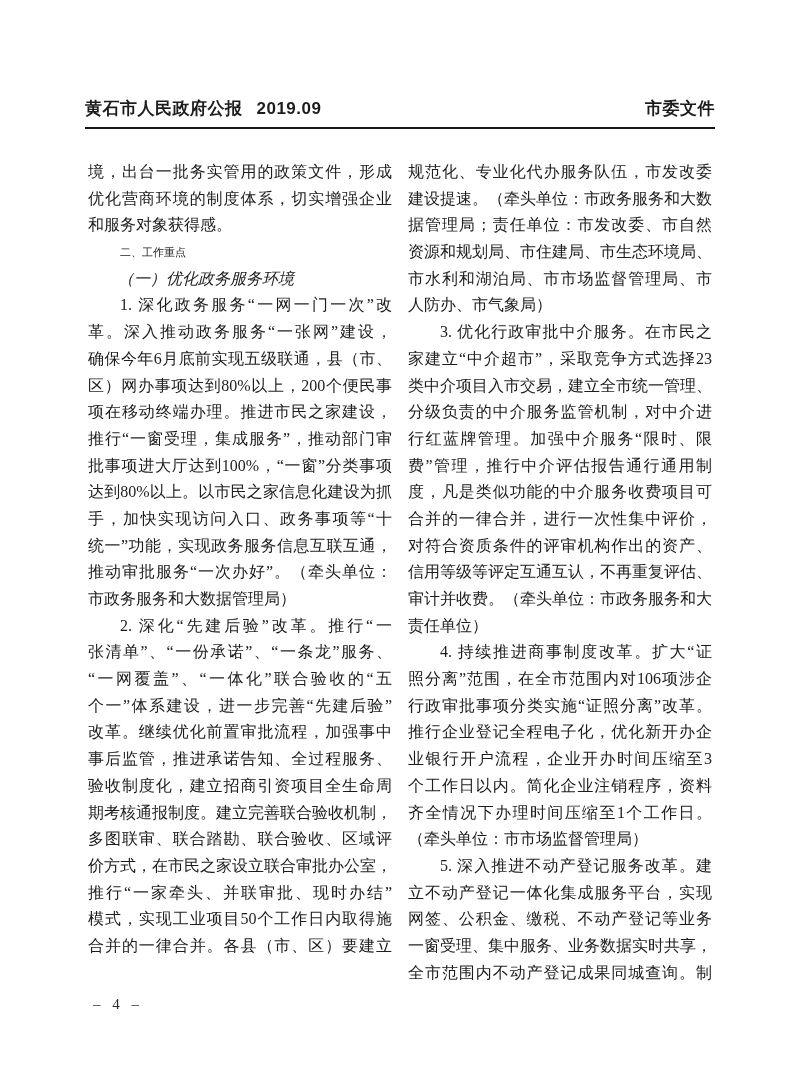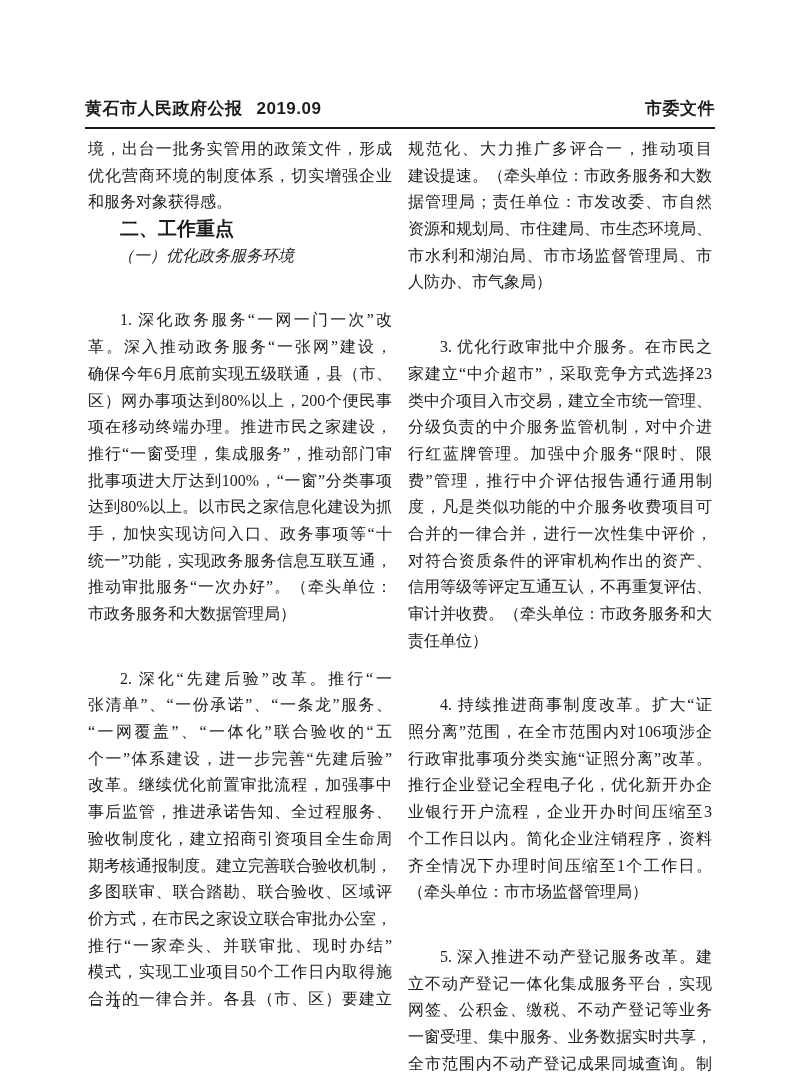--- a/index.html
+++ b/index.html
@@ -21,40 +21,40 @@
     letter-spacing: 0.5px;
   }
   .hdr-left { display: flex; gap: 14px; }
   .header-rule {
     position: absolute;
     top: 127px; left: 85px; width: 630px; height: 2px;
     background: #1a1a1a;
   }
   .cols {
     position: absolute;
-    top: 136px; left: 88px; width: 624px;
+    top: 159px; left: 88px; width: 624px;
     display: flex; gap: 16px;
   }
   .col { width: 304px; }
   .line {
     font-size: 16px;
     line-height: 26.7px;
     height: 26.7px;
     overflow: hidden;
     text-align: justify;
     text-align-last: justify;
   }
   .line.end { text-align-last: left; }
-  .line.p1 { text-indent: 32px; margin-top: 38px; }
+  .line.p1 { text-indent: 32px; }
   .line.h1 {
     font-family: "Liberation Sans", "DejaVu Sans", sans-serif;
-    font-weight: 700;
+    font-weight: 400;
     text-indent: 32px;
     text-align-last: left;
-    font-size: 19px;
+    font-size: 11px;
   }
   .line.kai {
     font-style: italic;
     text-indent: 30px;
     text-align-last: left;
   }
   .page-footer {
     position: absolute;
     top: 996px; left: 93px;
     font-size: 15px;
@@ -102,21 +102,21 @@
       <div class="line body">事后监管，推进承诺告知、全过程服务、</div>
       <div class="line body">验收制度化，建立招商引资项目全生命周</div>
       <div class="line body">期考核通报制度。建立完善联合验收机制，</div>
       <div class="line body">多图联审、联合踏勘、联合验收、区域评</div>
       <div class="line body">价方式，在市民之家设立联合审批办公室，</div>
       <div class="line body">推行“一家牵头、并联审批、现时办结”</div>
       <div class="line body">模式，实现工业项目50个工作日内取得施</div>
       <div class="line body">合并的一律合并。各县（市、区）要建立</div>
     </div>
   <div class="col">
-      <div class="line body">规范化、大力推广多评合一，推动项目</div>
+      <div class="line body">规范化、专业化代办服务队伍，市发改委</div>
       <div class="line body">建设提速。（牵头单位：市政务服务和大数</div>
       <div class="line body">据管理局；责任单位：市发改委、市自然</div>
       <div class="line body">资源和规划局、市住建局、市生态环境局、</div>
       <div class="line body">市水利和湖泊局、市市场监督管理局、市</div>
       <div class="line end">人防办、市气象局）</div>
       <div class="line p1">3. 优化行政审批中介服务。在市民之</div>
       <div class="line body">家建立“中介超市”，采取竞争方式选择23</div>
       <div class="line body">类中介项目入市交易，建立全市统一管理、</div>
       <div class="line body">分级负责的中介服务监管机制，对中介进</div>
       <div class="line body">行红蓝牌管理。加强中介服务“限时、限</div>

